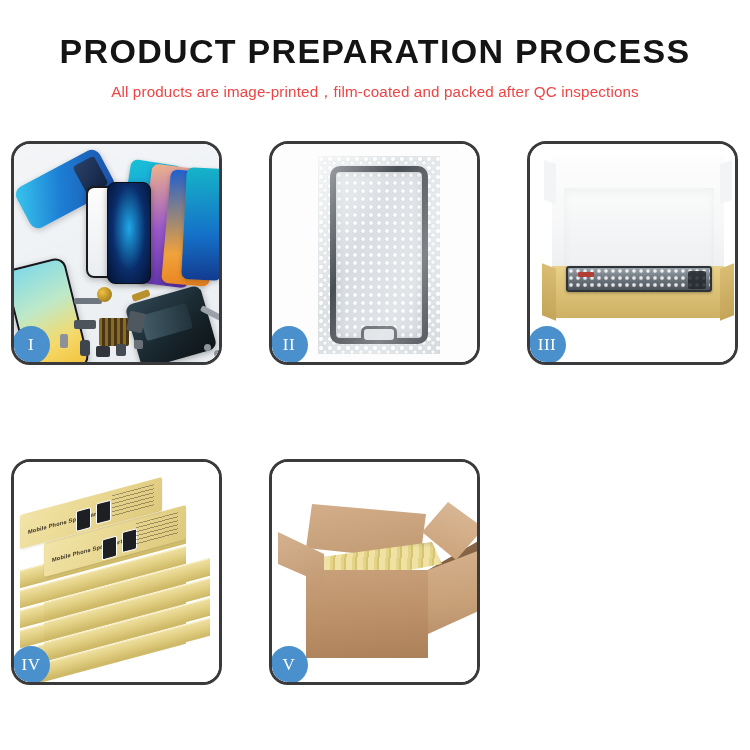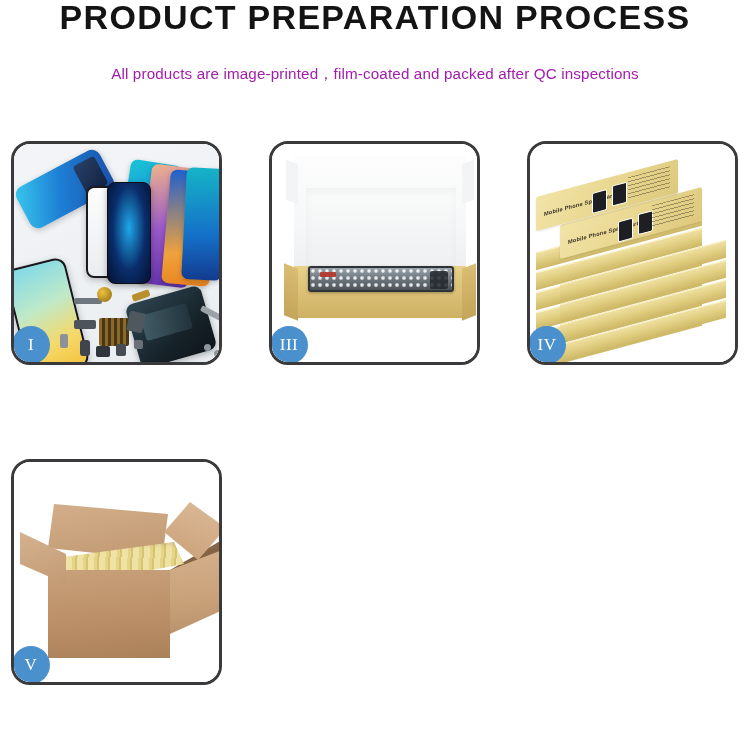--- a/index.html
+++ b/index.html
@@ -5,29 +5,29 @@
   * { box-sizing: border-box; margin: 0; padding: 0; }
   html, body {
     width: 750px; height: 750px;
     background: #ffffff;
     font-family: "Liberation Sans", sans-serif;
     overflow: hidden;
   }
   .page { position: relative; width: 750px; height: 750px; background: #fff; }
 
   
-  .header { text-align: center; }
+  .header { padding-top: 34px; text-align: center; }
   .title {
     font-family: "Liberation Sans", sans-serif;
     font-size: 34px; font-weight: 700; letter-spacing: 1.3px;
     color: #141414; line-height: 1.05; white-space: nowrap;
   }
   .subtitle {
-    margin-top: 28px;
-    font-size: 15.2px; font-weight: 400; color: #a21caf;
+    margin-top: 12px;
+    font-size: 15.2px; font-weight: 400; color: #ef4444;
     letter-spacing: .15px; white-space: nowrap;
   }
 
   
   .grid {
     position: absolute; left: 11px; top: 141px;
     width: 728px; height: 544px;
     display: grid;
     grid-template-columns: 211px 211px 211px;
     grid-template-rows: 224px 226px;
@@ -325,20 +325,28 @@
         <div class="prt i"></div>
         <div class="prt j"></div>
         <div class="prt k"></div>
         <div class="prt l"></div>
         <div class="prt m"></div>
         <div class="prt n"></div>
       </div>
       <div class="badge">I</div>
     </div>
 
+    <div class="panel">
+      <div class="photo p2">
+        <div class="bubblebg"></div>
+        <div class="screen2"></div>
+        <div class="sheen"></div>
+      </div>
+      <div class="badge">II</div>
+    </div>
 
     <div class="panel">
       <div class="photo p3">
         <div class="lid3"></div>
         <div class="inner3"></div>
         <div class="tray3"></div>
         <div class="scr3"></div>
       </div>
       <div class="badge">III</div>
     </div>

